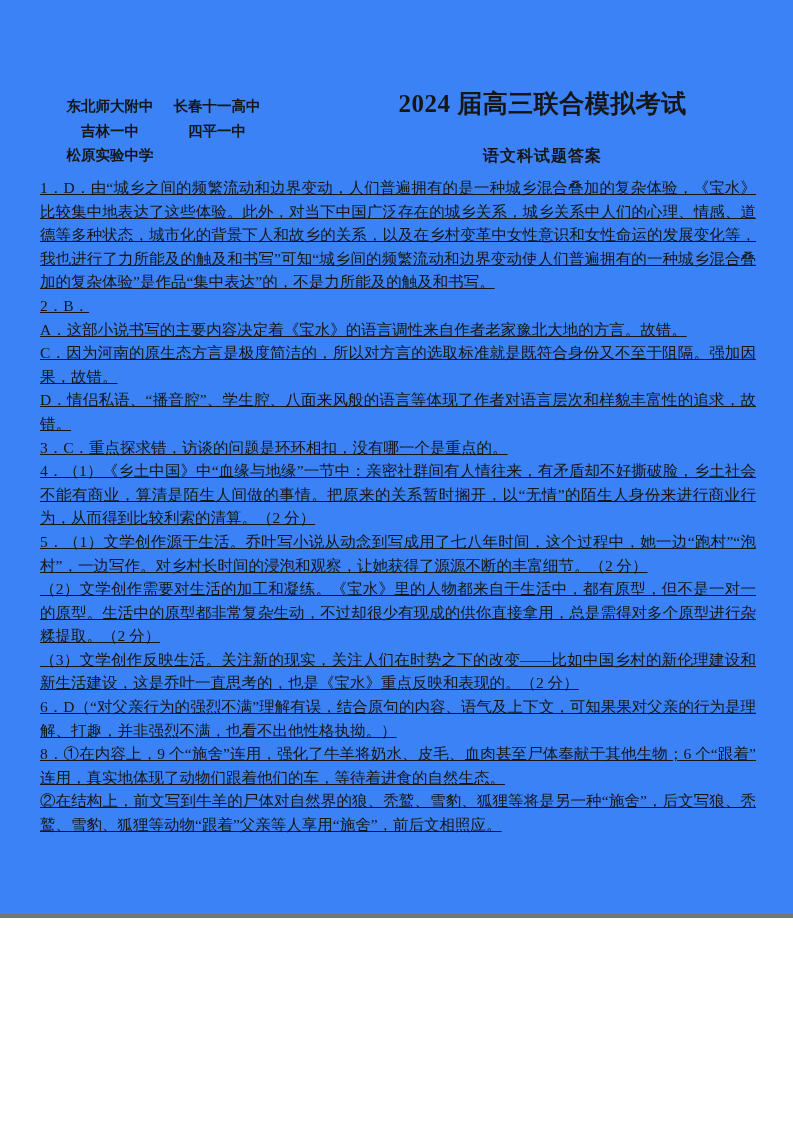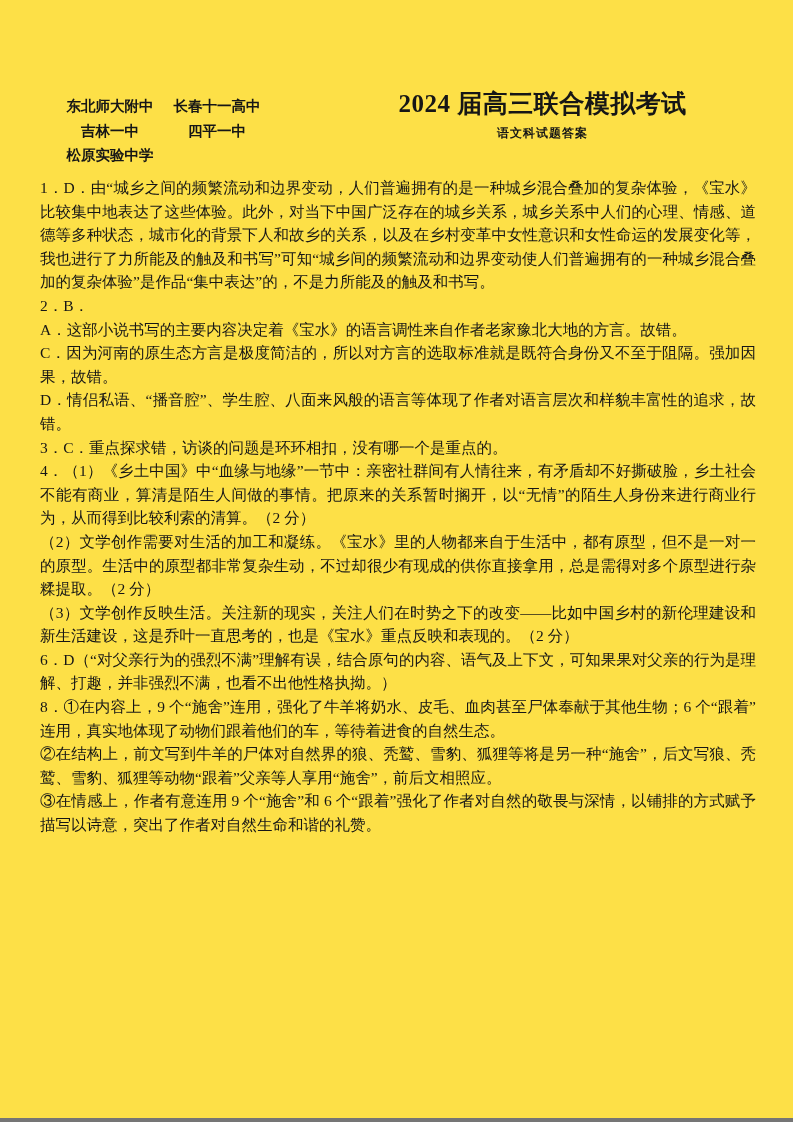--- a/index.html
+++ b/index.html
@@ -3,22 +3,22 @@
 <meta charset="utf-8">
 <style>
   html, body {
     margin: 0;
     padding: 0;
     background: #ffffff;
   }
   .page {
     position: relative;
     width: 793px;
-    height: 1122px;
-    background: #fde047;
+    height: 918px;
+    background: #3b82f6;
     font-family: "Liberation Serif", "DejaVu Serif", serif;
     color: #161616;
     overflow: hidden;
   }
   
   .schools-col {
     position: absolute;
     top: 94px;
     display: flex;
     flex-direction: column;
@@ -32,33 +32,33 @@
   .schools-col.col2 { left: 163px; width: 108px; justify-content: flex-end; }
   .title-block {
     position: absolute;
     top: 90px;
     left: 325px;
     width: 435px;
     text-align: center;
     font-weight: bold;
   }
   .title-line1 { font-size: 25px; line-height: 27px; letter-spacing: 0.5px; }
-  .title-line2 { font-size: 12px; line-height: 26px; margin-top: 3px; letter-spacing: 1px; }
+  .title-line2 { font-size: 16px; line-height: 26px; margin-top: 26px; letter-spacing: 1px; }
   
   .body-text {
     position: absolute;
     top: 176px;
     left: 40px;
     width: 716px;
     font-size: 15.5px;
     line-height: 23.6px;
     text-align: justify;
     text-justify: inter-ideograph;
   }
-  .body-text p { margin: 0; padding: 0; }
+  .body-text p { margin: 0; padding: 0; text-decoration: underline; }
   
   .bottom-bar {
     position: absolute;
     left: 0;
     bottom: 0;
     width: 100%;
     height: 4px;
     background: #757575;
   }
 </style>
@@ -83,23 +83,23 @@
   </div>
 
   <div class="body-text">
     <p>1．D．由“城乡之间的频繁流动和边界变动，人们普遍拥有的是一种城乡混合叠加的复杂体验，《宝水》比较集中地表达了这些体验。此外，对当下中国广泛存在的城乡关系，城乡关系中人们的心理、情感、道德等多种状态，城市化的背景下人和故乡的关系，以及在乡村变革中女性意识和女性命运的发展变化等，我也进行了力所能及的触及和书写”可知“城乡间的频繁流动和边界变动使人们普遍拥有的一种城乡混合叠加的复杂体验”是作品“集中表达”的，不是力所能及的触及和书写。</p>
     <p>2．B．</p>
     <p>A．这部小说书写的主要内容决定着《宝水》的语言调性来自作者老家豫北大地的方言。故错。</p>
     <p>C．因为河南的原生态方言是极度简洁的，所以对方言的选取标准就是既符合身份又不至于阻隔。强加因果，故错。</p>
     <p>D．情侣私语、“播音腔”、学生腔、八面来风般的语言等体现了作者对语言层次和样貌丰富性的追求，故错。</p>
     <p>3．C．重点探求错，访谈的问题是环环相扣，没有哪一个是重点的。</p>
     <p>4．（1）《乡土中国》中“血缘与地缘”一节中：亲密社群间有人情往来，有矛盾却不好撕破脸，乡土社会不能有商业，算清是陌生人间做的事情。把原来的关系暂时搁开，以“无情”的陌生人身份来进行商业行为，从而得到比较利索的清算。（2 分）</p>
+    <p>5．（1）文学创作源于生活。乔叶写小说从动念到写成用了七八年时间，这个过程中，她一边“跑村”“泡村”，一边写作。对乡村长时间的浸泡和观察，让她获得了源源不断的丰富细节。（2 分）</p>
     <p>（2）文学创作需要对生活的加工和凝练。《宝水》里的人物都来自于生活中，都有原型，但不是一对一的原型。生活中的原型都非常复杂生动，不过却很少有现成的供你直接拿用，总是需得对多个原型进行杂糅提取。（2 分）</p>
     <p>（3）文学创作反映生活。关注新的现实，关注人们在时势之下的改变——比如中国乡村的新伦理建设和新生活建设，这是乔叶一直思考的，也是《宝水》重点反映和表现的。（2 分）</p>
     <p>6．D（“对父亲行为的强烈不满”理解有误，结合原句的内容、语气及上下文，可知果果对父亲的行为是理解、打趣，并非强烈不满，也看不出他性格执拗。）</p>
     <p>8．①在内容上，9 个“施舍”连用，强化了牛羊将奶水、皮毛、血肉甚至尸体奉献于其他生物；6 个“跟着”连用，真实地体现了动物们跟着他们的车，等待着进食的自然生态。</p>
     <p>②在结构上，前文写到牛羊的尸体对自然界的狼、秃鹫、雪豹、狐狸等将是另一种“施舍”，后文写狼、秃鹫、雪豹、狐狸等动物“跟着”父亲等人享用“施舍”，前后文相照应。</p>
-    <p>③在情感上，作者有意连用 9 个“施舍”和 6 个“跟着”强化了作者对自然的敬畏与深情，以铺排的方式赋予描写以诗意，突出了作者对自然生命和谐的礼赞。</p>
   </div>
 
   <div class="bottom-bar"></div>
 
 </div>
 
 </body></html>

